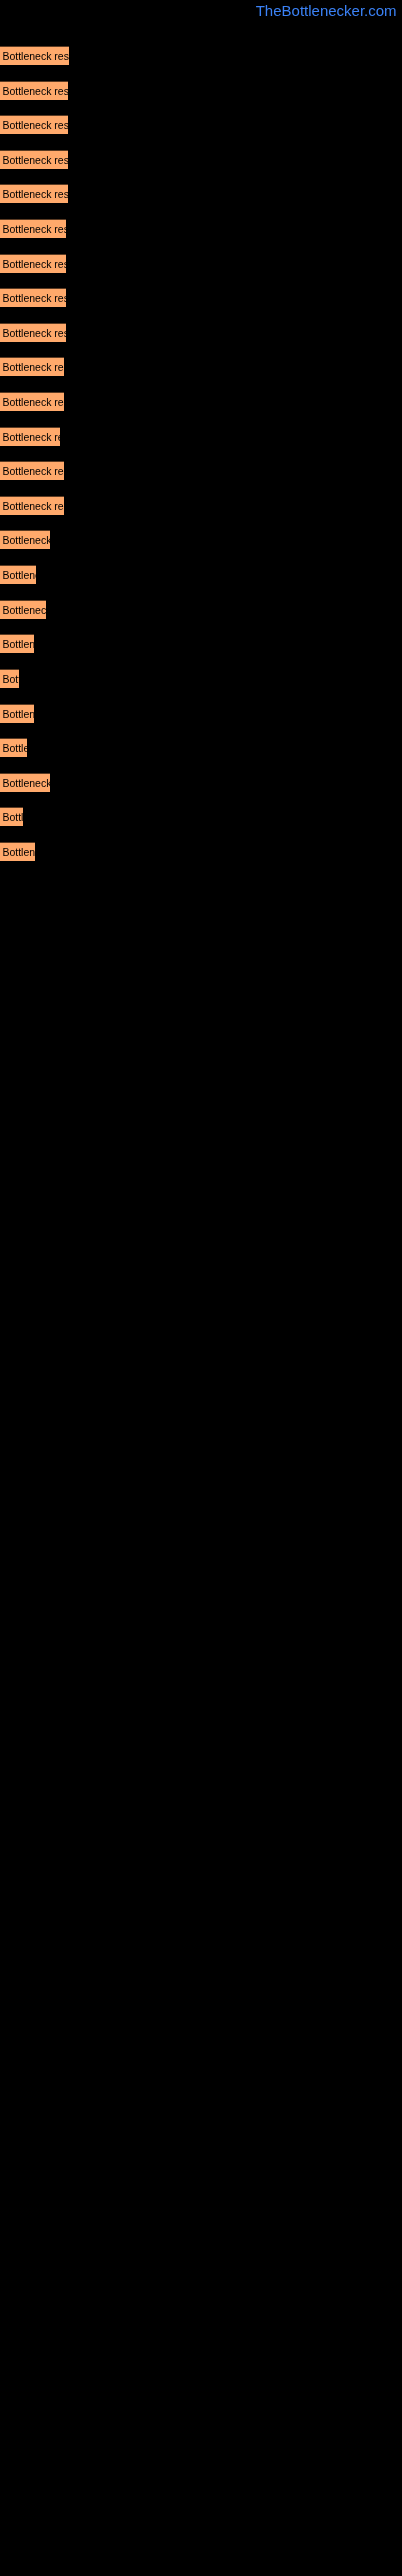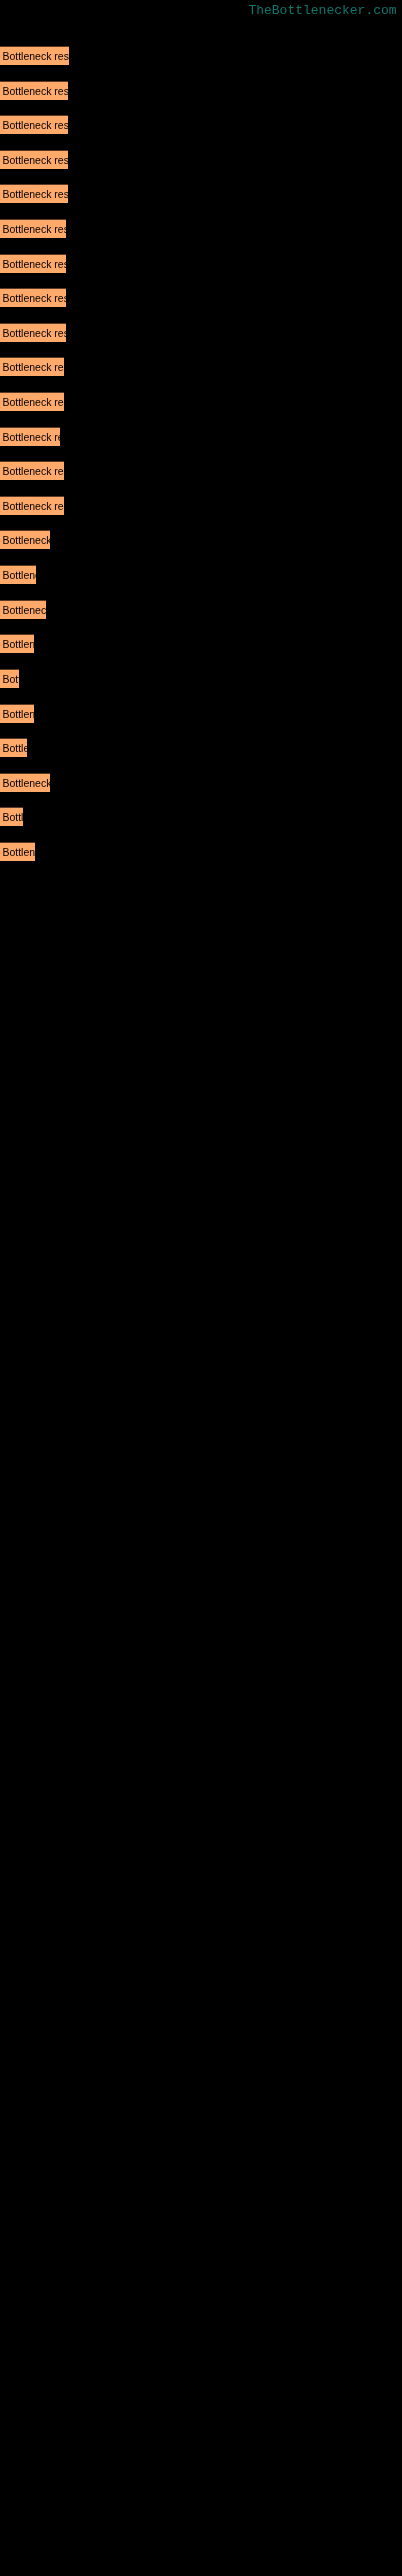--- a/index.html
+++ b/index.html
@@ -23,24 +23,24 @@
     top: 0;
     width: 403px;
     height: 2576px;
     background: #000000;
   }
 
   #site-title {
     position: absolute;
     right: 6.4px;
     top: 0.8px;
-    font-size: 13px;
+    font-size: 15px;
     line-height: 19.3px;
-    color: #0f766e;
-    font-family: Liberation Mono, monospace;
+    color: #3b82f6;
+    font-family: Liberation Sans, sans-serif;
     white-space: nowrap;
     letter-spacing: 0px;
   }
 
   #bars-layer {
     position: absolute;
     left: 0;
     top: 0;
     width: 403px;
     height: 2576px;

